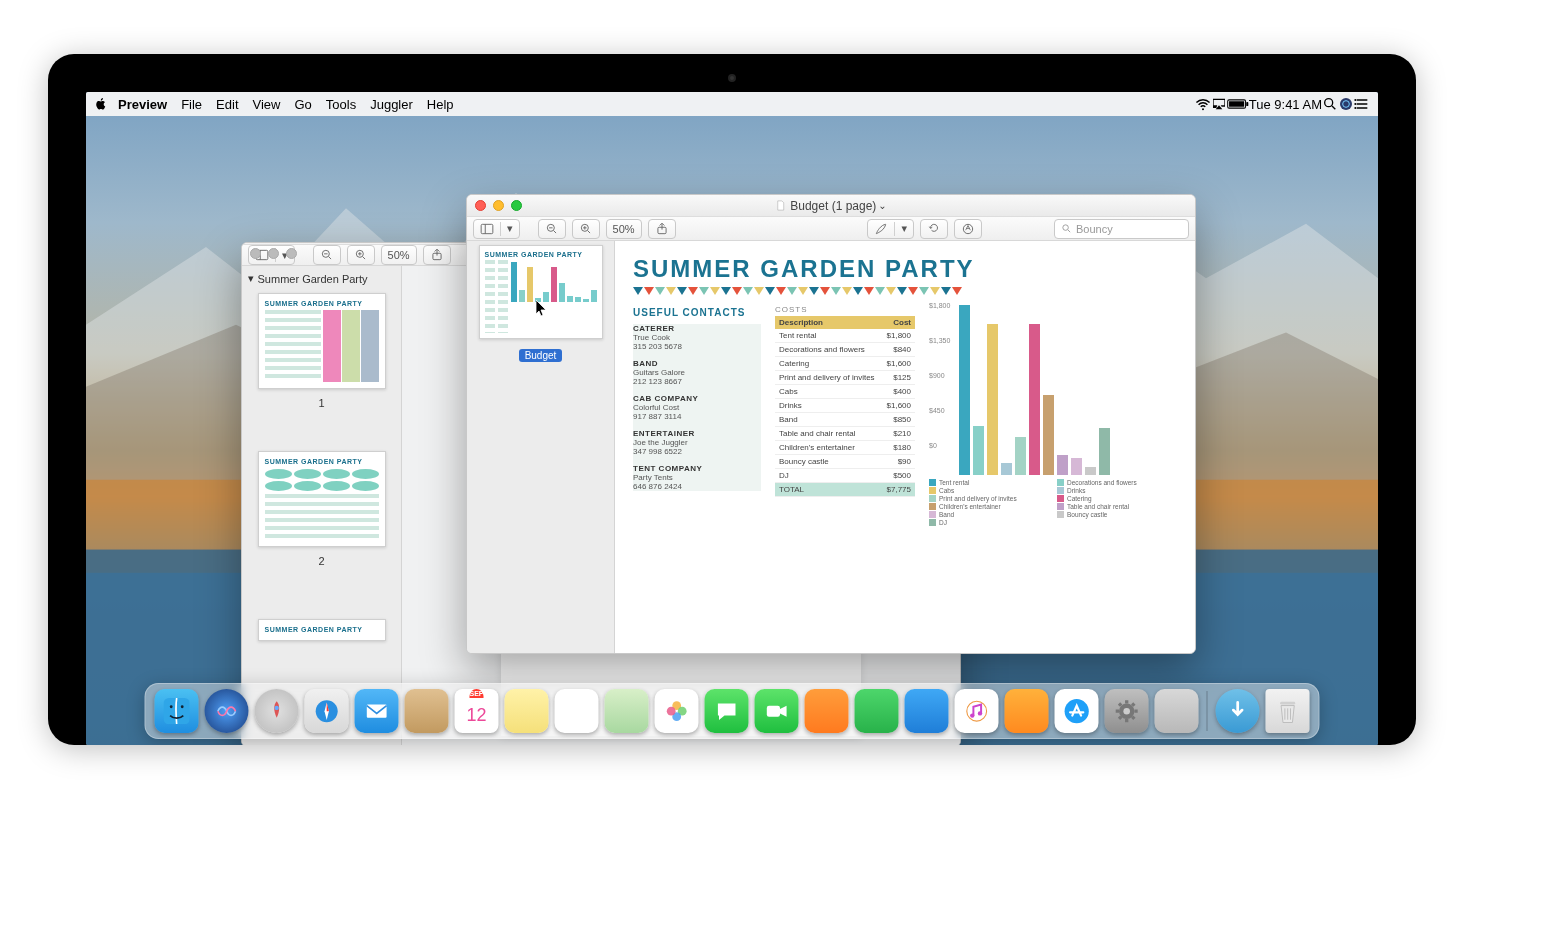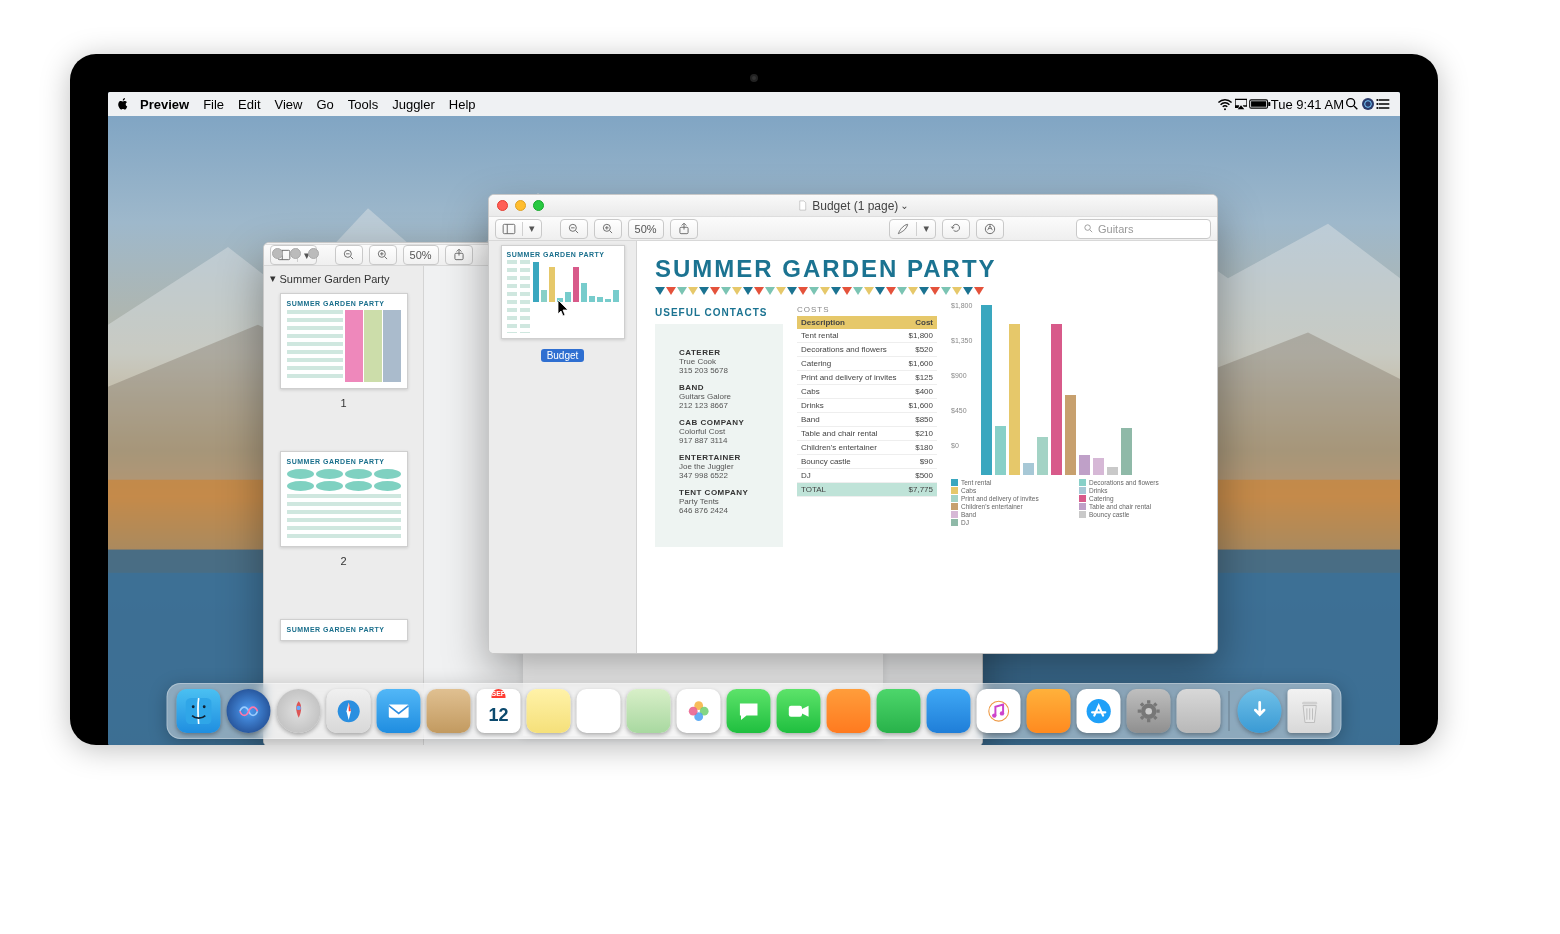--- a/index.html
+++ b/index.html
@@ -1,18 +1,18 @@
 <!DOCTYPE html>
 <html><head>
 <meta charset="utf-8">
 <style>
   * { box-sizing: border-box; }
   html,body { margin:0; padding:0; width:1560px; height:934px; font-family:-apple-system,"Helvetica Neue",Arial,sans-serif; overflow:hidden; }
   
-  .frame { position:absolute; left:48px; top:54px; width:1368px; height:691px; background:#000; border-radius:26px; box-shadow:0 4px 30px rgba(0,0,0,.25);margin-left:22px; }
+  .frame { position:absolute; left:48px; top:54px; width:1368px; height:691px; background:#000; border-radius:26px; box-shadow:0 4px 30px rgba(0,0,0,.25); }
   .cam { position:absolute; left:50%; top:20px; transform:translateX(-50%); width:8px; height:8px; border-radius:50%; background:#333; border:2px solid #222; }
   .screen { position:absolute; left:38px; right:38px; top:38px; bottom:0; border-radius:2px; overflow:hidden;
     background:linear-gradient(to bottom,#7aa1c2 0%,#9eb8cb 20%,#b5b5a5 40%,#a57e3a 55%,#cf7f28 62%,#2f77a5 70%,#2a6793 100%); }
   
   .hills { position:absolute; inset:0; overflow:hidden; pointer-events:none; }
   .hills svg { width:100%; height:100%; display:block; }
   
   .menubar { position:absolute; left:0; right:0; top:0; height:24px; background:rgba(245,245,245,.95); display:flex; align-items:center; font-size:13px; color:#000; padding:0 8px; z-index:5; }
   .menubar .apple { width:14px; height:14px; margin-right:10px; }
   .menubar .mi { margin-right:14px; cursor:default; }
@@ -59,21 +59,21 @@
   .win.front { left:380px; top:102px; width:730px; height:460px; z-index:3; }
   .front .sidepanel { width:148px; }
   .front .thumb { width:124px; height:94px; padding:5px; }
   .draglabel { display:inline-block; background:#2f6fd1; color:#fff; font-size:10px; padding:1px 6px; border-radius:3px; margin:4px auto 0; }
   .doc { flex:1; background:#fff; padding:14px 18px; font-size:9px; color:#444; overflow:hidden; }
   .doc h1 { font-size:24px; font-weight:800; letter-spacing:2px; color:#1b7391; margin:0 0 4px; }
   .bunting { height:10px; display:flex; gap:1px; margin-bottom:8px; }
   .bunting span { width:0; height:0; border-left:5px solid transparent; border-right:5px solid transparent; border-top:8px solid; }
   .section-label { font-size:10px; letter-spacing:1px; color:#1b7391; font-weight:700; margin:2px 0 6px; }
   .doc-cols { display:flex; gap:14px; }
-  .contacts { width:128px; background:#eef4f2; padding:24px; font-size:8px; color:#333; }
+  .contacts { width:128px; background:#eef4f2; padding:0; font-size:8px; color:#333; }
   .contacts .cg { margin-bottom:8px; }
   .contacts .ch { font-size:8px; font-weight:700; letter-spacing:.5px; color:#333; }
   .contacts .cn, .contacts .cp { font-size:8px; color:#555; }
   .costs { width:140px; font-size:8px; }
   .costs .clabel { font-size:8px; letter-spacing:1px; color:#888; margin-bottom:2px; }
   .costs table { border-collapse:collapse; width:100%; font-size:8px; }
   .costs th { background:#e6c86a; text-align:left; padding:2px 4px; font-weight:600; }
   .costs td { padding:2px 4px; border-bottom:1px solid #eee; }
   .costs td:last-child, .costs th:last-child { text-align:right; }
   .costs tr.total td { background:#bfe3d8; font-weight:400; }
@@ -306,21 +306,21 @@
               <circle cx="12" cy="12" r="8" fill="none" stroke="#666" stroke-width="1.6"></circle>
               <path d="M8 14l4-8 4 8M9.5 11h5" fill="none" stroke="#666" stroke-width="1.4"></path>
             </svg>
           </div>
         <div style="width:60px"></div>
         <div class="searchfield">
           <svg class="ico" style="width:11px;height:11px" viewBox="0 0 24 24">
               <circle cx="10" cy="10" r="6" fill="none" stroke="#999" stroke-width="2"></circle>
               <path d="M15 15l5 5" stroke="#999" stroke-width="2"></path>
             </svg>
-          <span>Guitars</span>
+          <span>Bouncy</span>
         </div>
       </div>
       <div class="body">
         <div class="sidepanel">
           <div class="thumb" style="position:relative">
             <div class="tt">SUMMER GARDEN PARTY</div>
             <div style="display:flex;gap:3px;flex:1;margin-top:2px">
               <div class="tbl" style="flex:1"></div>
               <div class="tbl" style="flex:1"></div>
               <div class="mini-bars" style="flex:1">
@@ -417,21 +417,21 @@
                       <th>Cost</th>
                     </tr>
                   </thead>
                 <tbody id="costs-body">
                     <tr>
                       <td>Tent rental</td>
                       <td>$1,800</td>
                     </tr>
                     <tr>
                       <td>Decorations and flowers</td>
-                      <td>$520</td>
+                      <td>$840</td>
                     </tr>
                     <tr>
                       <td>Catering</td>
                       <td>$1,600</td>
                     </tr>
                     <tr>
                       <td>Print and delivery of invites</td>
                       <td>$125</td>
                     </tr>
                     <tr>
@@ -577,21 +577,21 @@
         </div>
         <div class="dicon" style="background: linear-gradient(rgb(82, 183, 247), rgb(31, 141, 224));">
           <svg viewBox="0 0 24 24">
             <rect x="3" y="6" width="18" height="12" rx="1" fill="#fff"></rect>
             <path d="M3 7l9 7 9-7" stroke="#2f8ee0" stroke-width="1.5" fill="none"></path>
           </svg>
         </div>
         <div class="dicon" style="background: linear-gradient(rgb(224, 192, 145), rgb(194, 154, 96));"></div>
         <div class="dicon" style="background: rgb(255, 255, 255); display: flex; flex-direction: column; border-radius: 8px;">
           <div style="background:#ff3b30;color:#fff;font-size:7px;text-align:center;border-radius:8px 8px 0 0;padding:1px 0">SEP</div>
-          <div style="flex:1;display:flex;align-items:center;justify-content:center;color:#0c4a6e;font-size:18px;font-weight:700">12</div>
+          <div style="flex:1;display:flex;align-items:center;justify-content:center;color:#ec4899;font-size:18px;font-weight:400">12</div>
         </div>
         <div class="dicon" style="background: linear-gradient(rgb(255, 242, 168), rgb(245, 224, 122));"></div>
         <div class="dicon" style="background: rgb(255, 255, 255);"></div>
         <div class="dicon" style="background: linear-gradient(rgb(216, 239, 200), rgb(168, 216, 160));"></div>
         <div class="dicon" style="background: rgb(255, 255, 255);">
           <svg viewBox="0 0 24 24">
             <circle cx="12" cy="7" r="4" fill="#f6b13d" opacity=".85"></circle>
             <circle cx="17" cy="12" r="4" fill="#6fcf6f" opacity=".85"></circle>
             <circle cx="12" cy="17" r="4" fill="#4aa0f2" opacity=".85"></circle>
             <circle cx="7" cy="12" r="4" fill="#e95a8a" opacity=".85"></circle>

